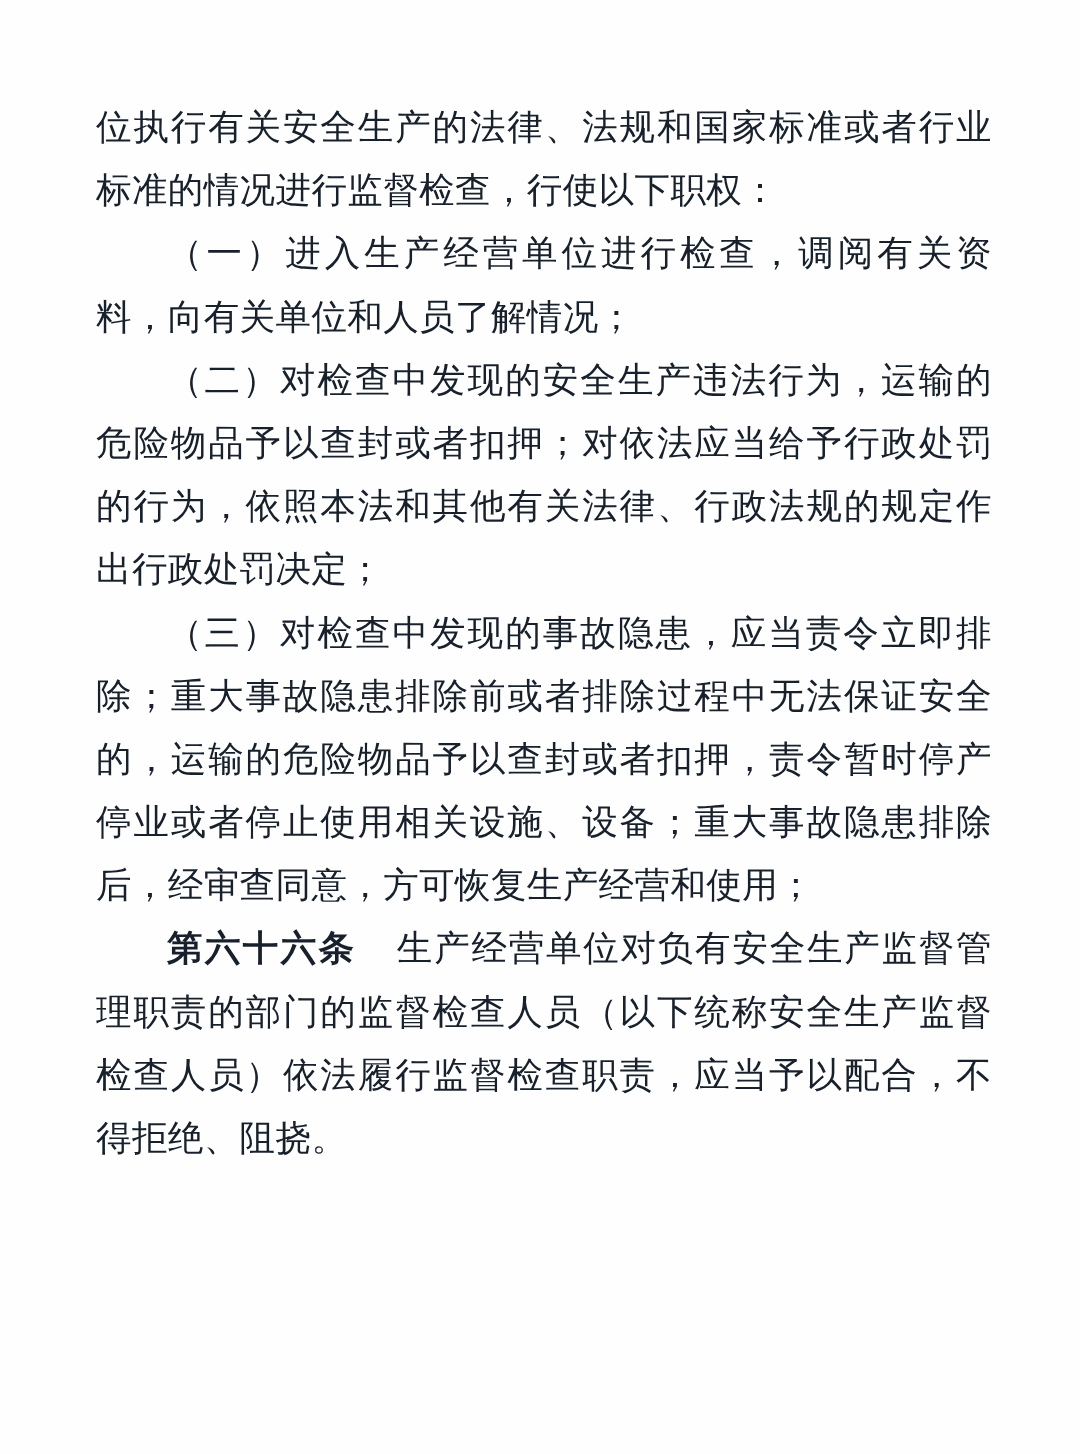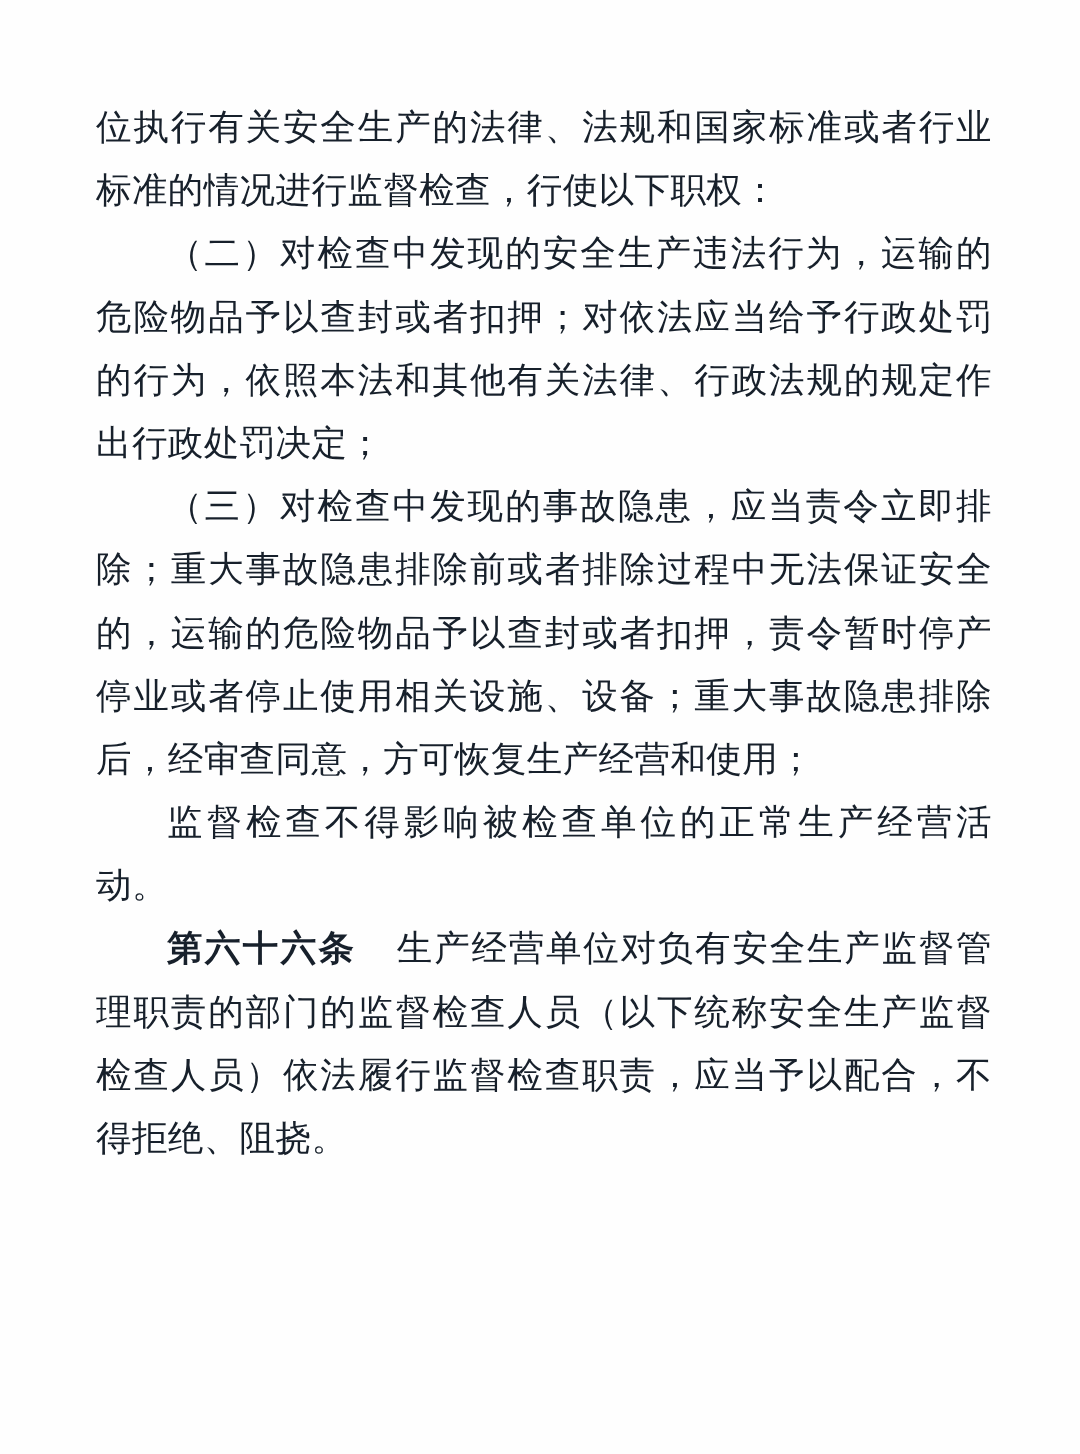--- a/index.html
+++ b/index.html
@@ -47,24 +47,24 @@
   }
 </style>
 </head>
 <body>
 
 <div class="page">
   <div class="doc-body">
 
     <p class="para no-indent">位执行有关安全生产的法律、法规和国家标准或者行业标准的情况进行监督检查，行使以下职权：</p>
 
+    <p class="para">（一）进入生产经营单位进行检查，调阅有关资料，向有关单位和人员了解情况；</p>
 
     <p class="para">（二）对检查中发现的安全生产违法行为，运输的危险物品予以查封或者扣押；对依法应当给予行政处罚的行为，依照本法和其他有关法律、行政法规的规定作出行政处罚决定；</p>
 
     <p class="para">（三）对检查中发现的事故隐患，应当责令立即排除；重大事故隐患排除前或者排除过程中无法保证安全的，运输的危险物品予以查封或者扣押，责令暂时停产停业或者停止使用相关设施、设备；重大事故隐患排除后，经审查同意，方可恢复生产经营和使用；</p>
 
 
-    <p class="para">监督检查不得影响被检查单位的正常生产经营活动。</p>
 
     <p class="para"><span class="article-label">第六十六条</span><span class="article-gap"></span><span>生产经营单位对负有安全生产监督管理职责的部门的监督检查人员（以下统称安全生产监督检查人员）依法履行监督检查职责，应当予以配合，不得拒绝、阻挠。</span></p>
 
   </div>
 </div>
 
 </body></html>

